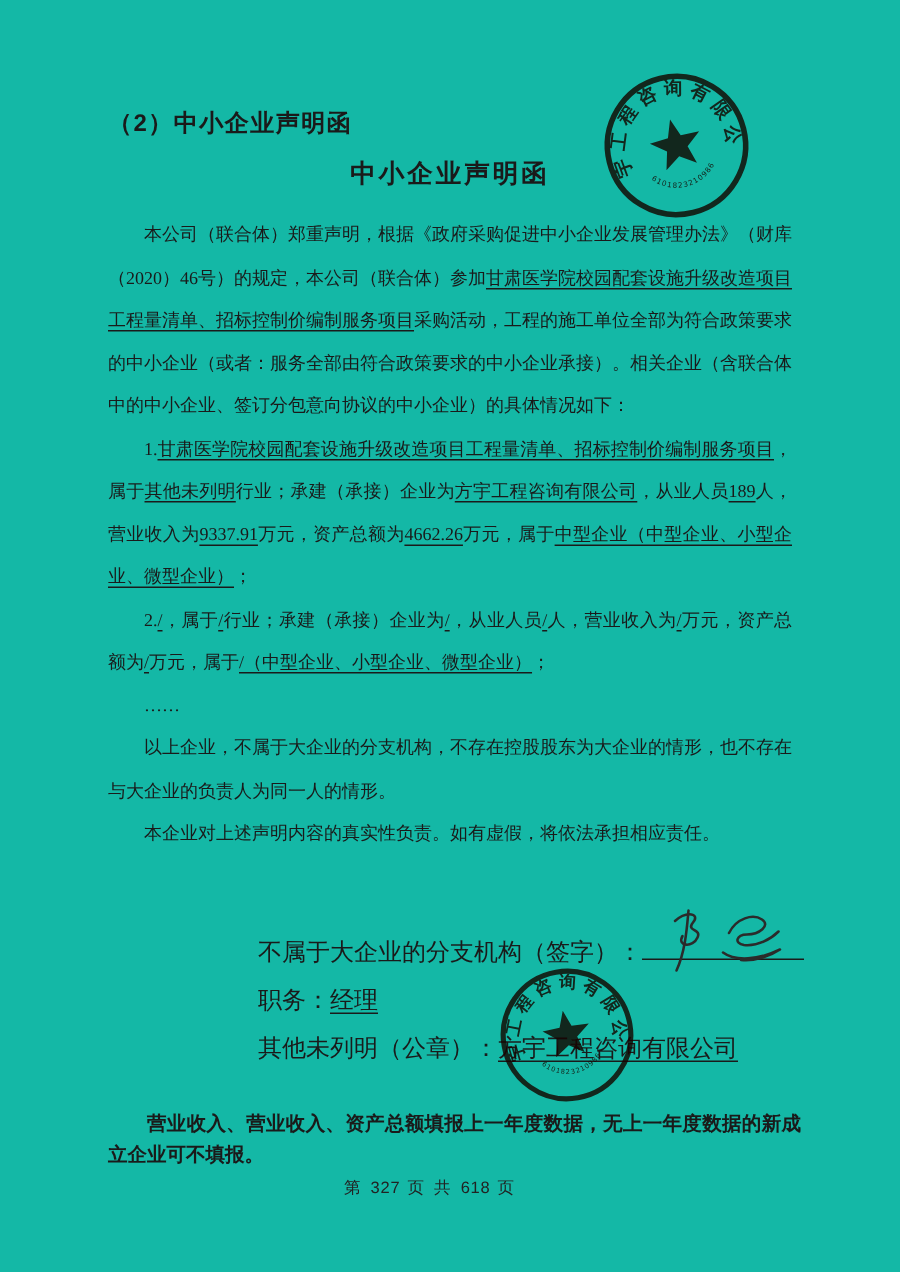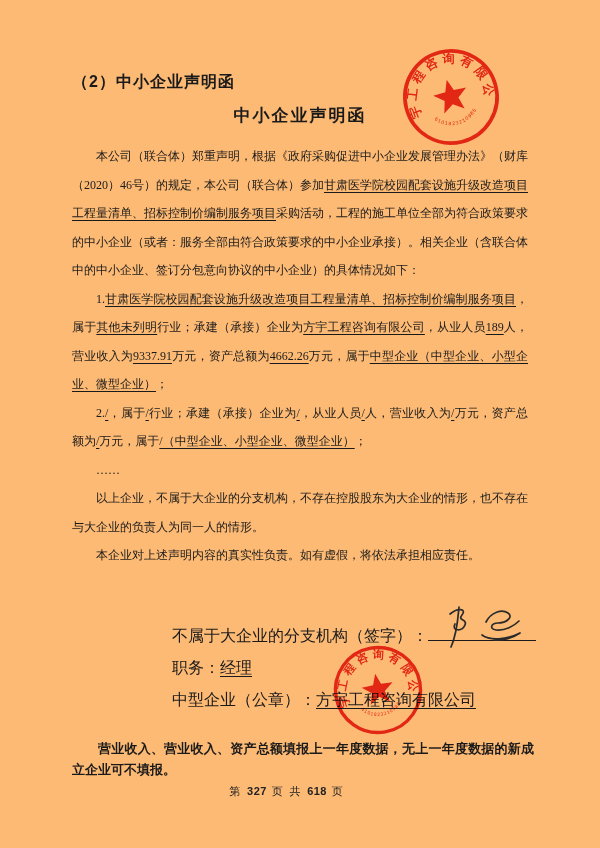--- a/index.html
+++ b/index.html
@@ -1,19 +1,19 @@
 <!DOCTYPE html>
 <html><head>
 <meta charset="utf-8">
 <style>
   html,body{margin:0;padding:0;background:#ffffff;}
   .page{
     position:relative;
     width:600px;height:848px;
-    background:#fdba74;
+    background:#14b8a6;
     overflow:hidden;
     font-family:"Liberation Serif","DejaVu Serif",serif;
     color:#1a1a1a;
   }
   .section-heading{
     position:absolute;top:72px;left:72px;
     font-family:"Liberation Sans","DejaVu Sans",sans-serif;
     font-weight:700;font-size:16px;letter-spacing:1px;
   }
   .doc-title{
@@ -44,21 +44,21 @@
     font-weight:700;font-size:13px;line-height:21px;
     text-align:justify;text-indent:2em;
   }
   .page-footer{
     position:absolute;top:784px;left:72px;width:430px;
     text-align:center;font-size:11px;letter-spacing:2px;
     color:#222;
   }
   .page-footer .num{
     font-family:"Liberation Sans","DejaVu Sans",sans-serif;
-    font-weight:700;letter-spacing:0.5px;
+    font-weight:400;letter-spacing:0.5px;
   }
   .stamp{position:absolute;mix-blend-mode:multiply;opacity:0.92;pointer-events:none;}
   .stamp-top{left:399px;top:45px;width:104px;height:104px;transform:rotate(-14deg);}
   .stamp-bottom{left:330px;top:642px;width:96px;height:96px;transform:rotate(-10deg);}
 </style>
 </head>
 <body>
 
 <div class="page">
 
@@ -84,21 +84,21 @@
           <path d="M25 3 C24 14 23 30 17 43"></path>
           <path d="M52 18 C57 8 68 5 74 9 C80 13 72 19 64 19 C57 19 55 25 62 26 C71 27 80 22 85 17"></path>
           <path d="M48 31 C56 37 72 36 86 29 C80 33 70 37 60 36"></path>
         </g>
       </svg>
     </div>
     <div class="sig-row">
       <span>职务：</span><span class="u">经理</span>
     </div>
     <div class="sig-row">
-      <span>中型企业（公章）：</span><span class="u">方宇工程咨询有限公司</span>
+      <span>其他未列明（公章）：</span><span class="u">方宇工程咨询有限公司</span>
     </div>
   </div>
 
   <div class="footnote">营业收入、营业收入、资产总额填报上一年度数据，无上一年度数据的新成立企业可不填报。</div>
 
   <div class="page-footer">
     <span>第</span>
     <span class="num">327</span>
     <span>页</span>
     <span>共</span>

